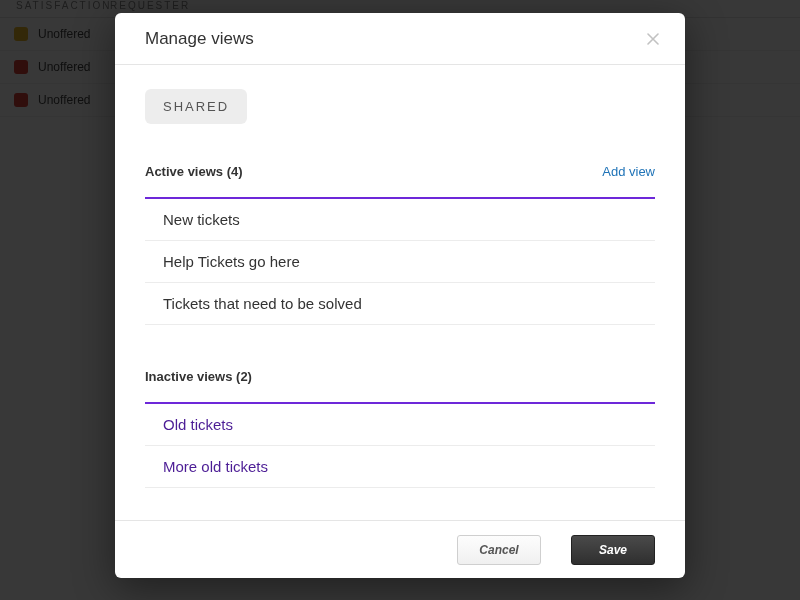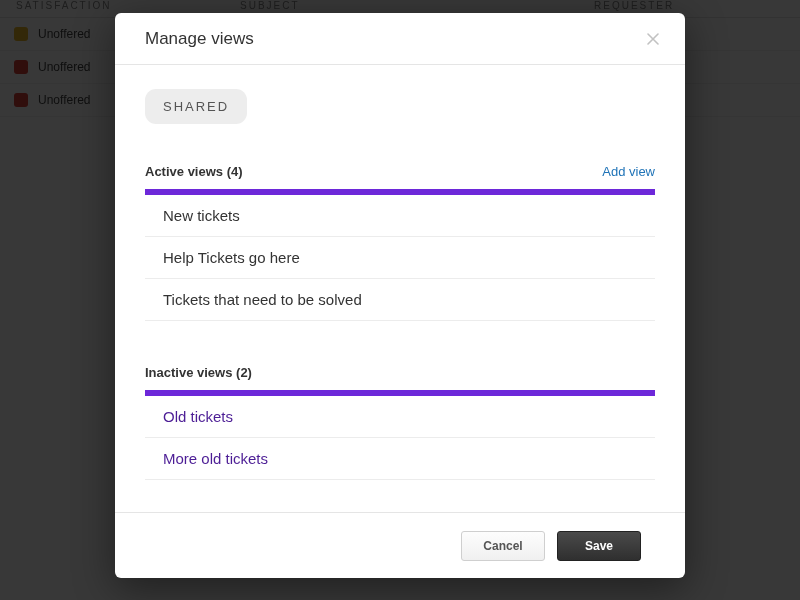--- a/index.html
+++ b/index.html
@@ -69,78 +69,77 @@
   .modal-body {
     flex: 1; padding: 24px 30px 0 30px; overflow: hidden;
   }
   .tabs {
     display: flex; gap: 0;
   }
   .tab {
     padding: 10px 18px;
     font-size: 13px; letter-spacing: 2px;
     color: #1f73b7; cursor: pointer;
-    border-radius: 11px;
+    border-radius: 6px;
   }
   .tab.active {
     background: #ededed; color: #555;
   }
 
   .section-header {
     display: flex; justify-content: space-between; align-items: flex-start;
     margin-top: 40px;
-    padding-bottom: 10px;
-    border-bottom: 6px solid #6d28d9;
+    padding-bottom: 18px;
+    border-bottom: 2px solid #6d28d9;
   }
   .section-header.second { margin-top: 44px; }
   .section-title {
     font-size: 13px; font-weight: 600; color: #333;
   }
   .add-link {
     font-size: 13px; color: #1f73b7; cursor: pointer;
   }
   .view-list { }
   .view-item {
     padding: 12px 0 12px 18px;
     font-size: 15px; color: #333;
     border-bottom: 1px solid #ececec;
     cursor: move;
   }
   .view-item.inactive { color: #4c1d95; }
 
   .modal-footer {
-    height: 66px;
+    height: 58px;
     border-top: 1px solid #e5e5e5;
     display: flex; justify-content: flex-end; align-items: center;
-    padding: 0 44px; gap: 12px;
+    padding: 0 30px; gap: 12px; font-style: italic;
   }
   .btn {
     min-width: 84px; height: 30px;
     border-radius: 3px;
     font-size: 12px; font-weight: 600;
     display: flex; align-items: center; justify-content: center;
     cursor: pointer;
     border: 1px solid;
   }
   .btn-cancel {
     background: linear-gradient(#fdfdfd,#f0f0f0);
     border-color: #cfcfcf; color: #555;
   }
   .btn-save {
     background: linear-gradient(#4a4a4a,#2f2f2f);
-    border-color: #222; color: #fff;
+    border-color: #222; color: #fff; margin-left: 18px;
   }
 </style>
 </head>
 <body>
 
 <div class="bg">
   <div class="bg-header">
     <div class="bg-col-sat">SATISFACTION</div>
-    <div class="bg-col-sub">SUBJECT</div>
     <div class="bg-col-req">REQUESTER</div>
   </div>
   <div class="bg-row">
     <span class="bg-badge badge-yellow"></span>
     <span class="bg-row-text">Unoffered</span>
   </div>
   <div class="bg-row">
     <span class="bg-badge badge-red"></span>
     <span class="bg-row-text">Unoffered</span>
   </div>

